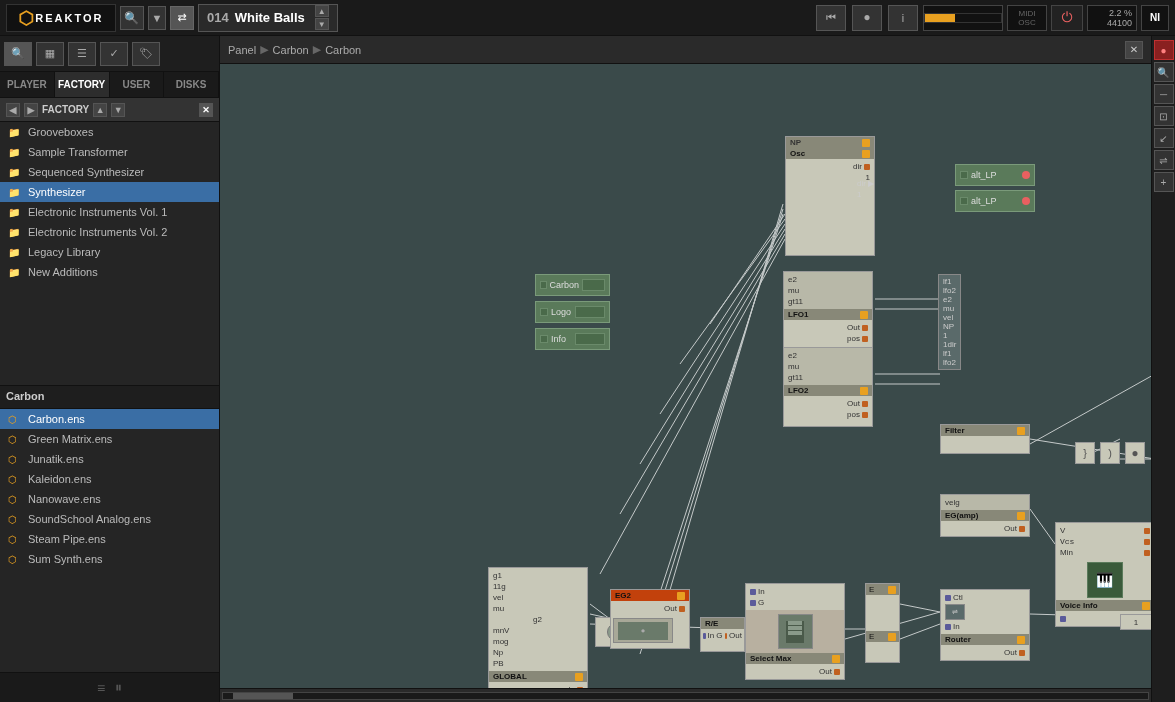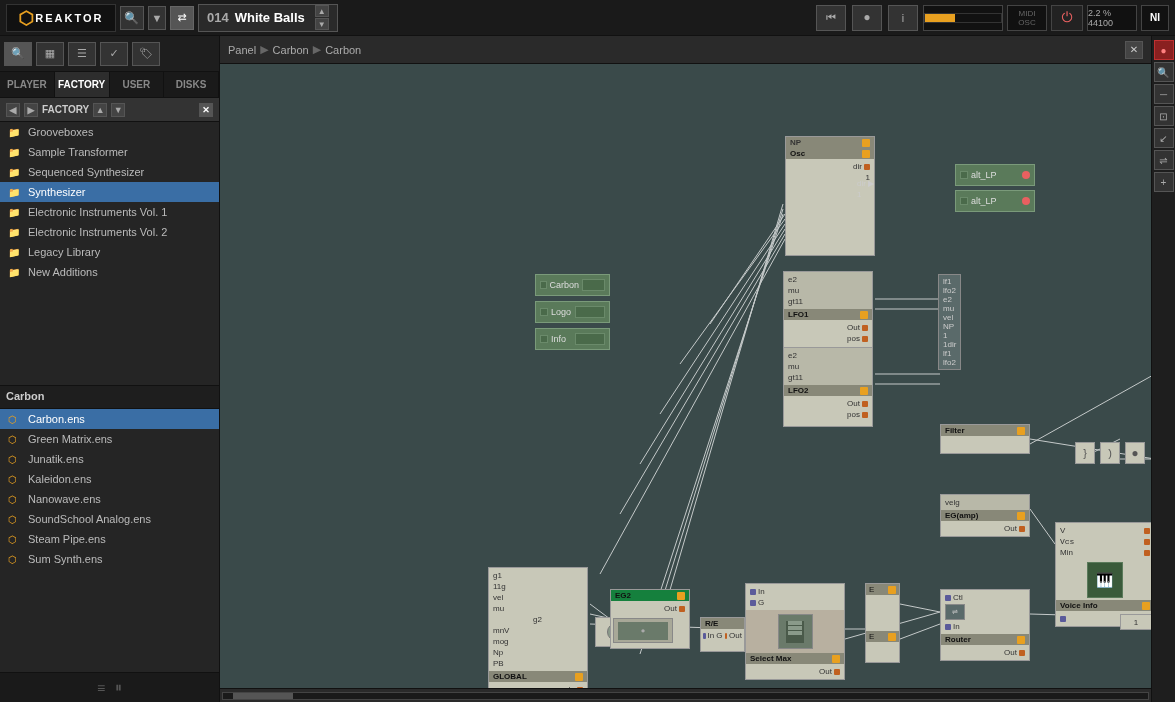--- a/index.html
+++ b/index.html
@@ -12,21 +12,21 @@
     #dropdown-arrow { width: 18px; height: 24px; background: #333; border: 1px solid #555; display: flex; align-items: center; justify-content: center; cursor: pointer; color: #aaa; }
     #patch-icon { width: 24px; height: 24px; background: #555; border: 1px solid #666; display: flex; align-items: center; justify-content: center; color: #fff; font-size: 11px; }
     #instrument-name { min-width: 140px; height: 28px; background: #2a2a2a; border: 1px solid #555; display: flex; align-items: center; padding: 0 8px; color: #fff; font-size: 13px; font-weight: bold; gap: 6px; }
     #instrument-arrows { display: flex; flex-direction: column; gap: 1px; }
     #instrument-arrows span { display: block; width: 14px; height: 11px; background: #444; border: 1px solid #555; display: flex; align-items: center; justify-content: center; cursor: pointer; color: #aaa; font-size: 8px; }
     .top-spacer { flex: 1; }
     .top-btn { width: 30px; height: 26px; background: #333; border: 1px solid #555; display: flex; align-items: center; justify-content: center; cursor: pointer; color: #aaa; font-size: 11px; margin: 0 1px; }
     #cpu-display { width: 60px; height: 26px; background: #111; border: 1px solid #444; display: flex; align-items: center; justify-content: center; color: #aaa; font-size: 10px; }
     #midi-display { display: flex; flex-direction: column; align-items: center; background: #111; border: 1px solid #444; width: 40px; height: 26px; justify-content: center; color: #aaa; font-size: 8px; }
     #power-btn { width: 32px; height: 26px; background: #222; border: 1px solid #444; display: flex; align-items: center; justify-content: center; cursor: pointer; }
-    #percent-display { background: #111; border: 1px solid #444; width: 50px; height: 26px; display: flex; flex-direction: column; justify-content: center; padding-right: 4px; color: #aaa; font-size: 9px; }
+    #percent-display { background: #111; border: 1px solid #444; width: 50px; height: 26px; display: flex; flex-direction: column; align-items: flex-end; justify-content: center; padding-right: 4px; color: #aaa; font-size: 9px; }
     #ni-logo { width: 28px; height: 26px; background: #111; border: 1px solid #444; display: flex; align-items: center; justify-content: center; color: #fff; font-weight: bold; font-size: 10px; }
 
     
     #main-area { display: flex; height: calc(702px - 36px); }
 
     
     #sidebar { width: 220px; background: #222; border-right: 1px solid #111; display: flex; flex-direction: column; }
     #sidebar-toolbar { height: 36px; background: #1e1e1e; display: flex; align-items: center; padding: 0 4px; gap: 4px; border-bottom: 1px solid #111; }
     .sidebar-tool-btn { width: 28px; height: 24px; background: #333; border: 1px solid #555; display: flex; align-items: center; justify-content: center; cursor: pointer; color: #aaa; font-size: 11px; }
     .sidebar-tool-btn.active { background: #555; }
@@ -435,21 +435,21 @@
 
           </div>
         </div>
 
         <div style="position:absolute;left:375px;top:553px;width:50px;height:30px;background:#c8c8b8;border:1px solid #999;display:flex;align-items:center;justify-content:center;">
           <div style="width:18px;height:18px;background:#8a9a8a;border-radius:50%;border:1px solid #777;"></div>
           <div style="font-size:7px;color:#555;margin-left:2px;">▶</div>
         </div>
 
         <div class="mod-eg2">
-          <div style="background:#15803d;padding:1px 4px;display:flex;align-items:center;justify-content:space-between;">
+          <div style="background:#c2410c;padding:1px 4px;display:flex;align-items:center;justify-content:space-between;">
             <span style="font-size:8px;color:#111;font-weight:bold;">EG2</span>
             <div class="indicator-orange"></div>
           </div>
           <div style="background:#c8c8b8;padding:2px;font-size:8px;color:#333;">
             <div style="display:flex;justify-content:flex-end;align-items:center;gap:2px;padding:1px 2px;">Out<div style="width:6px;height:6px;background:#c06020;border-radius:1px;"></div></div>
           </div>
           <div style="background:#c8c8b8;padding:2px;">
             <div style="width:60px;height:25px;background:#a8a898;border:1px solid #888;display:flex;align-items:center;justify-content:center;">
               <div style="width:50px;height:18px;background:#6a7a6a;display:flex;align-items:center;justify-content:center;font-size:7px;color:#aaa;">⏺</div>
             </div>

